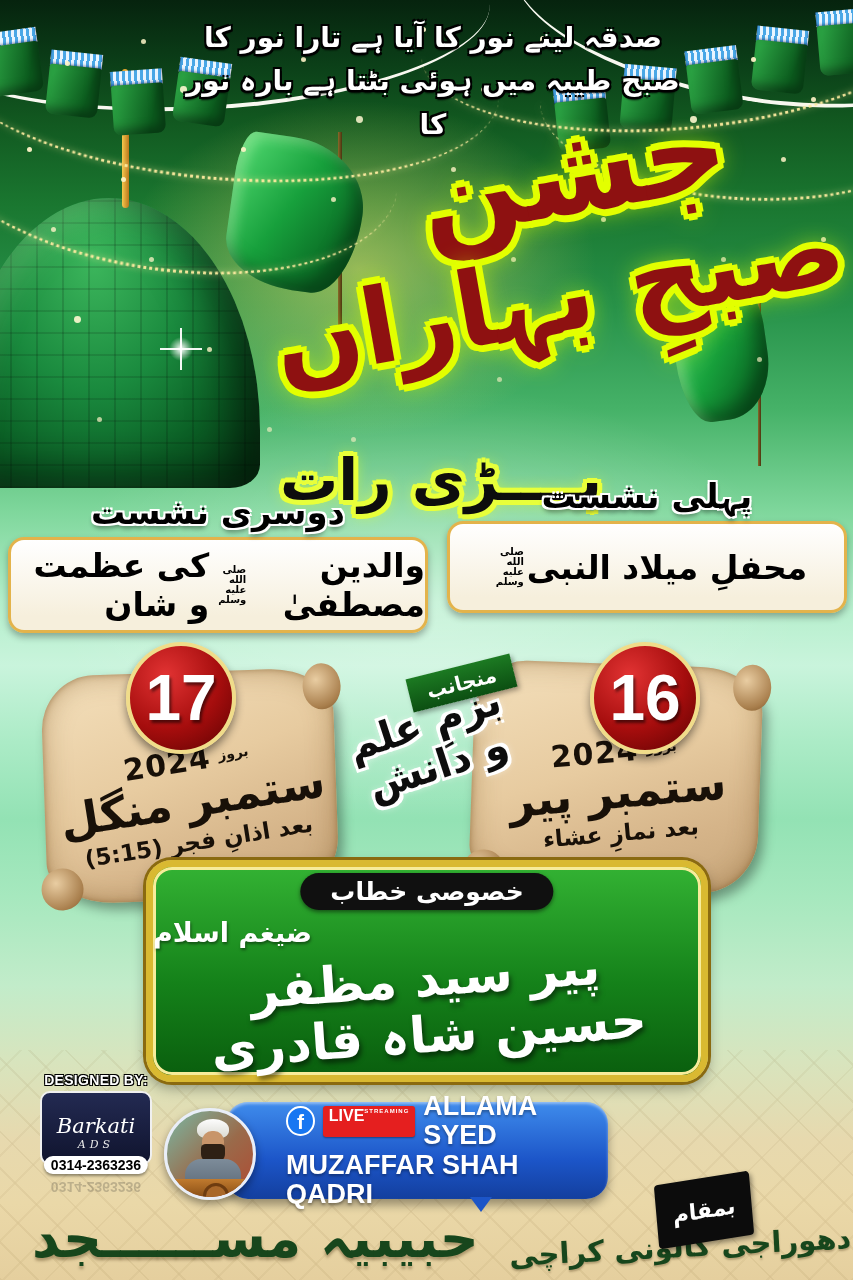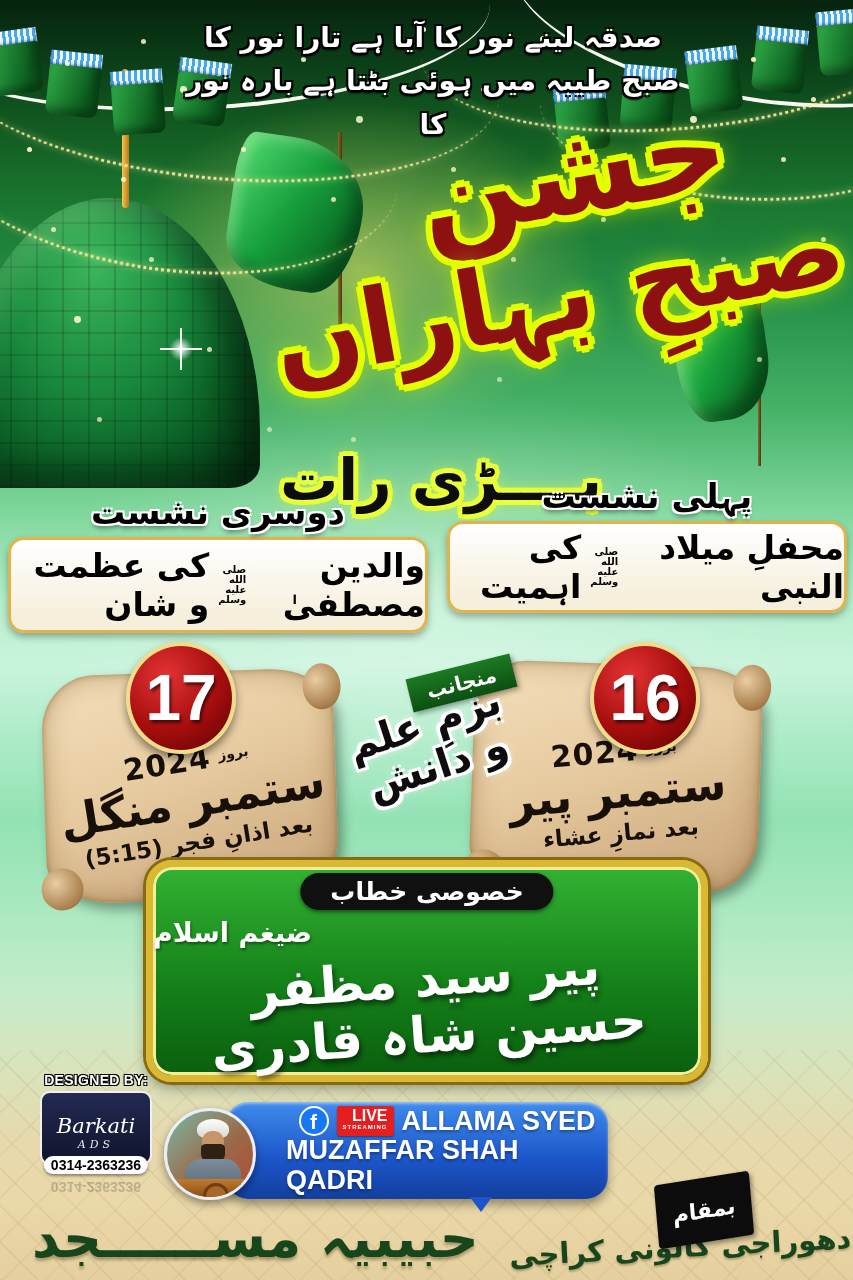--- a/index.html
+++ b/index.html
@@ -179,22 +179,22 @@
   .live-bar { position:absolute; left:226px; top:1102px; width:382px; height:97px; z-index:10;
     border-radius:22px; background:linear-gradient(180deg,#3f8cec 0%,#1c55c8 60%,#133f9e 100%);
     box-shadow:0 6px 10px rgba(0,0,0,.35), inset 0 2px 3px rgba(255,255,255,.45);
     display:flex; flex-direction:column; align-items:center; justify-content:center; padding-left:60px; }
   .live-bar::after { content:""; position:absolute; left:244px; bottom:-13px;
     border-left:11px solid transparent; border-right:11px solid transparent; border-top:15px solid #1c55c8; }
   .live-row { display:flex; align-items:center; gap:8px; }
   .fb-icon { width:30px; height:30px; border-radius:50%; background:#1877f2; border:2px solid #fff;
     color:#fff; font-family:"Liberation Sans", sans-serif; font-weight:900; font-size:21px;
     display:flex; align-items:center; justify-content:center; line-height:1; }
-  .live-badge { background:#e51f1f; border-radius:3px; padding:2px 6px 5px; display:flex;
-    flex-direction:column; align-items:flex-end; box-shadow:0 1px 2px rgba(0,0,0,.4); }
+  .live-badge { background:#e51f1f; border-radius:3px; padding:2px 6px 13px; display:flex;
+    flex-direction:row; align-items:flex-start; box-shadow:0 1px 2px rgba(0,0,0,.4); }
   .live-txt { font-family:"Liberation Sans", sans-serif; font-size:16px; font-weight:900; color:#fff; line-height:1; }
   .streaming-txt { font-family:"Liberation Sans", sans-serif; font-size:6px; font-weight:700;
     color:#fff; letter-spacing:1px; line-height:1.2; }
   .live-name { font-family:"Liberation Sans", sans-serif; font-weight:900; color:#fff;
     font-size:27px; line-height:1.08; text-shadow:0 2px 3px rgba(0,0,0,.35); }
 
   
   .photo { position:absolute; left:164px; top:1108px; width:92px; height:92px; z-index:11;
     border-radius:50%; border:3px solid #e9eef8; overflow:hidden;
     background:linear-gradient(135deg,#7ab8a4 0%,#9a6a4a 55%,#b04a32 100%);
@@ -272,21 +272,20 @@
     <span class="w1">جشن</span>
     <span class="w2">صبحِ بہاراں</span>
   </div>
   <div class="subtitle">بــــڑی رات</div>
 
   <div class="session session-right">
     <div class="session-label">پہلی نشست</div>
     <div class="session-box">
       <span>محفلِ میلاد النبی</span>
       <span class="pbuh">صلى الله عليه وسلم</span>
-      <span>کی اہمیت</span>
     </div>
   </div>
 
   <div class="session session-left">
     <div class="session-label">دوسری نشست</div>
     <div class="session-box">
       <span>والدین مصطفیٰ</span>
       <span class="pbuh">صلى الله عليه وسلم</span>
       <span>کی عظمت و شان</span>
     </div>

